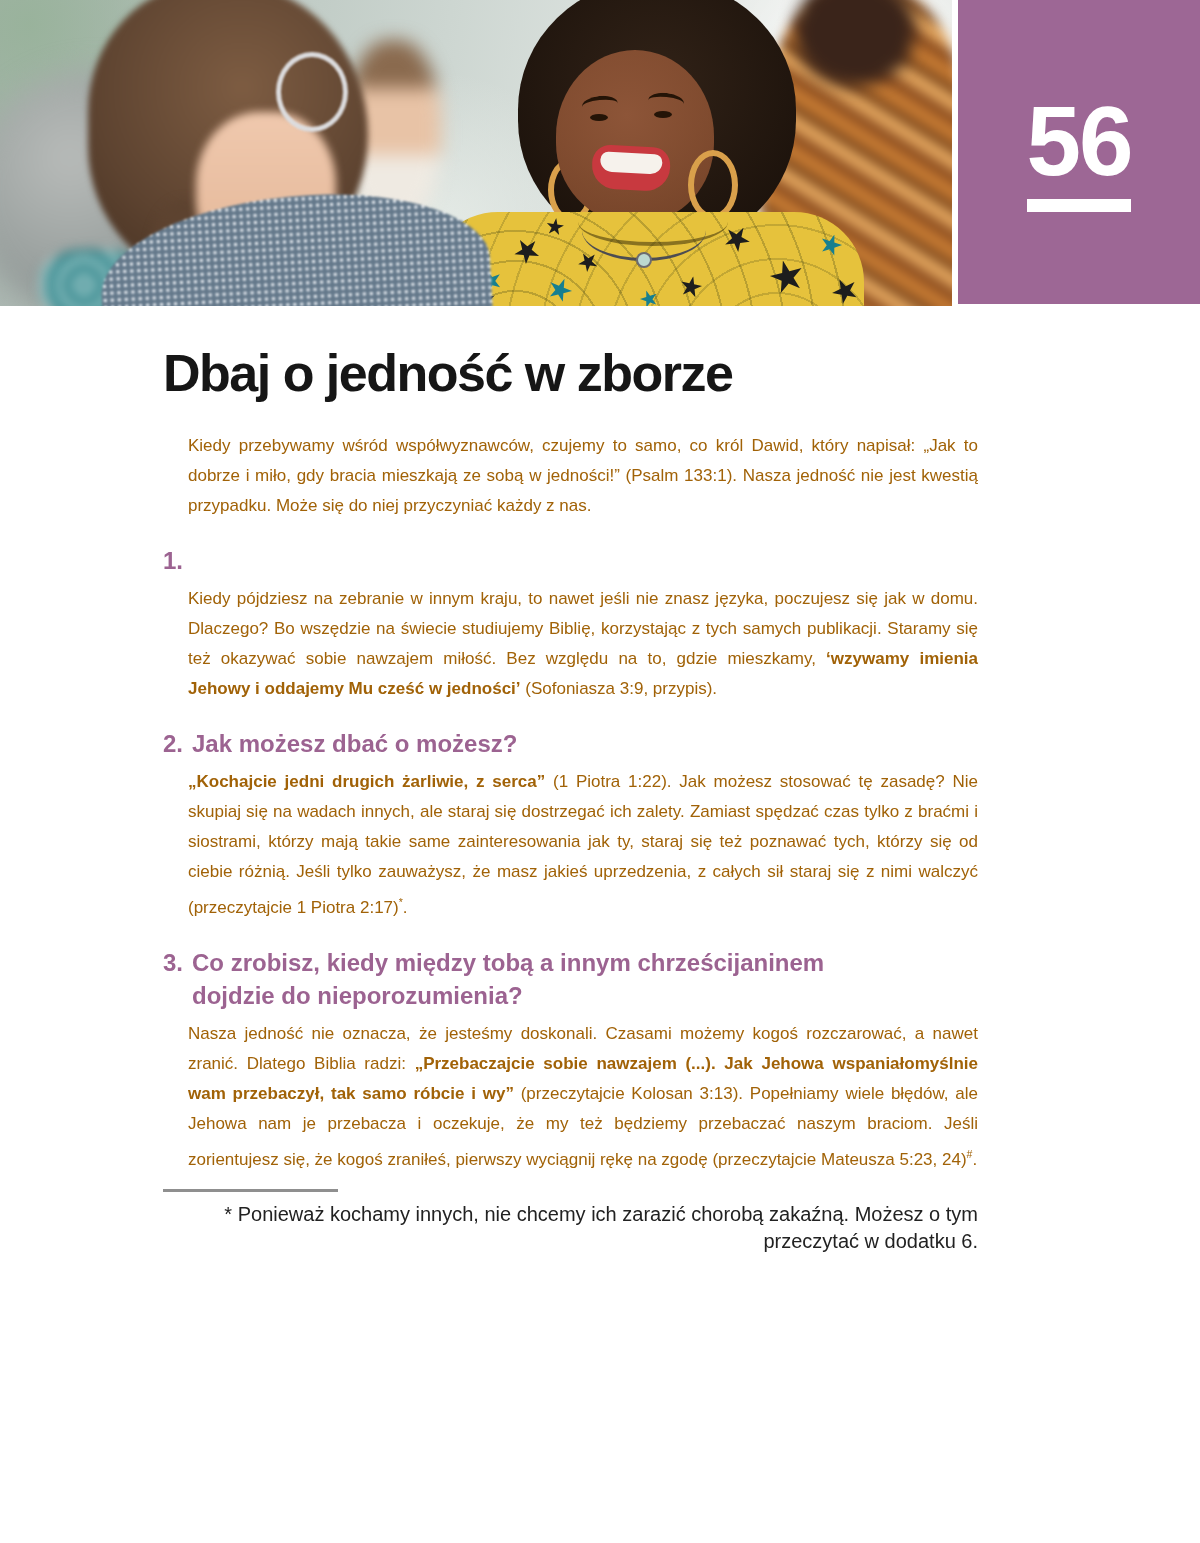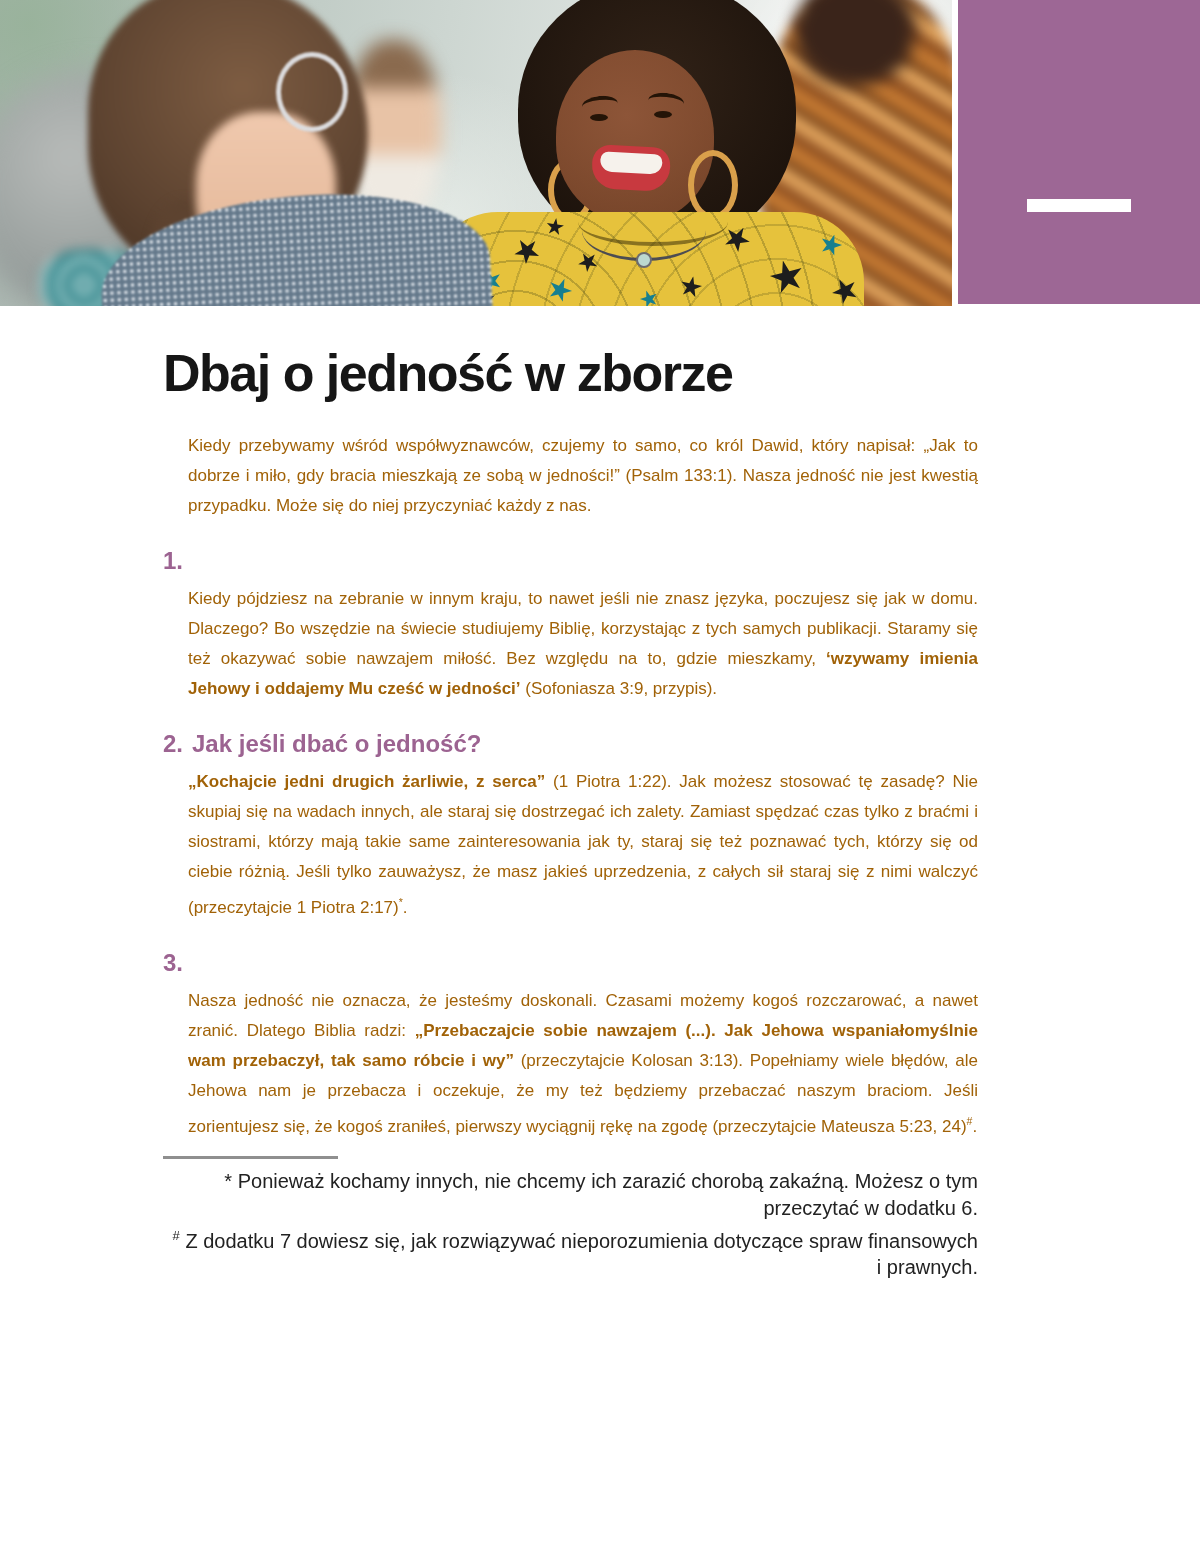--- a/index.html
+++ b/index.html
@@ -142,45 +142,49 @@
     </div>
     <div class="sw-necklace"></div>
     <div class="sw-pendant"></div>
     <div class="bw-hair"></div>
     <div class="bw-curl"></div>
     <div class="bw-neck"></div>
     <div class="bw-earring"></div>
     <div class="bw-top"></div>
   </div>
   <div class="lesson-badge" id="badge" style="background: rgb(157, 103, 149);">
+    <div class="lesson-number">56</div>
     <div class="lesson-underline"></div>
   </div>
 </div>
 
 <main>
   <div class="content">
     <h1 class="title">Dbaj o jedność w zborze</h1>
 
     <p class="body-text intro">Kiedy przebywamy wśród współwyznawców, czujemy to samo, co król Dawid, który napisał: „Jak to dobrze i miło, gdy bracia mieszkają ze sobą w jedności!” (Psalm 133:1). Nasza jedność nie jest kwestią przypadku. Może się do niej przyczyniać każdy z nas.</p>
 
     <div class="q" id="q1" style="color: rgb(156, 99, 145);">
       <span class="qnum">1.</span>
     </div>
     <p class="body-text para"><span>Kiedy pójdziesz na zebranie w innym kraju, to nawet jeśli nie znasz języka, poczujesz się jak w domu. Dlaczego? Bo wszędzie na świecie studiujemy Biblię, korzystając z tych samych publikacji. Staramy się też okazywać sobie nawzajem miłość. Bez względu na to, gdzie mieszkamy, </span><span class="b">‘wzywamy imienia Jehowy i oddajemy Mu cześć w jedności’</span><span> (Sofoniasza 3:9, przypis).</span></p>
 
     <div class="q" id="q2" style="color: rgb(156, 99, 145);">
       <span class="qnum">2.</span>
-      <span class="qtext">Jak jeśli dbać o jedność?</span>
+      <span class="qtext">Jak możesz dbać o możesz?</span>
     </div>
     <p class="body-text para"><span class="b">„Kochajcie jedni drugich żarliwie, z serca”</span><span> (1 Piotra 1:22). Jak możesz stosować tę zasadę? Nie skupiaj się na wadach innych, ale staraj się dostrzegać ich zalety. Zamiast spędzać czas tylko z braćmi i siostrami, którzy mają takie same zainteresowania jak ty, staraj się też poznawać tych, którzy się od ciebie różnią. Jeśli tylko zauważysz, że masz jakieś uprzedzenia, z całych sił staraj się z nimi walczyć (przeczytajcie 1 Piotra 2:17)</span><sup>*</sup><span>.</span></p>
 
     <div class="q" id="q3" style="color: rgb(156, 99, 145);">
       <span class="qnum">3.</span>
+      <span class="qtext">
+        <span>Co zrobisz, kiedy między tobą a innym chrześcijaninem</span><br>
+        <span>dojdzie do nieporozumienia?</span>
+      </span>
     </div>
     <p class="body-text para"><span>Nasza jedność nie oznacza, że jesteśmy doskonali. Czasami możemy kogoś rozczarować, a nawet zranić. Dlatego Biblia radzi: </span><span class="b">„Przebaczajcie sobie nawzajem (...). Jak Jehowa wspaniałomyślnie wam przebaczył, tak samo róbcie i wy”</span><span> (przeczytajcie Kolosan 3:13). Popełniamy wiele błędów, ale Jehowa nam je przebacza i oczekuje, że my też będziemy przebaczać naszym braciom. Jeśli zorientujesz się, że kogoś zraniłeś, pierwszy wyciągnij rękę na zgodę (przeczytajcie Mateusza 5:23, 24)</span><sup>#</sup><span>.</span></p>
 
     <div class="footnotes">
       <div class="fn-rule"></div>
       <p class="fn"><span class="fn-marker">*</span> <span>Ponieważ kochamy innych, nie chcemy ich zarazić chorobą zakaźną. Możesz o tym przeczytać w dodatku 6.</span></p>
-      <p class="fn"><span class="fn-marker sup">#</span> <span>Z dodatku 7 dowiesz się, jak rozwiązywać nieporozumienia dotyczące spraw finansowych i prawnych.</span></p>
     </div>
   </div>
 </main>
 
 </body></html>

